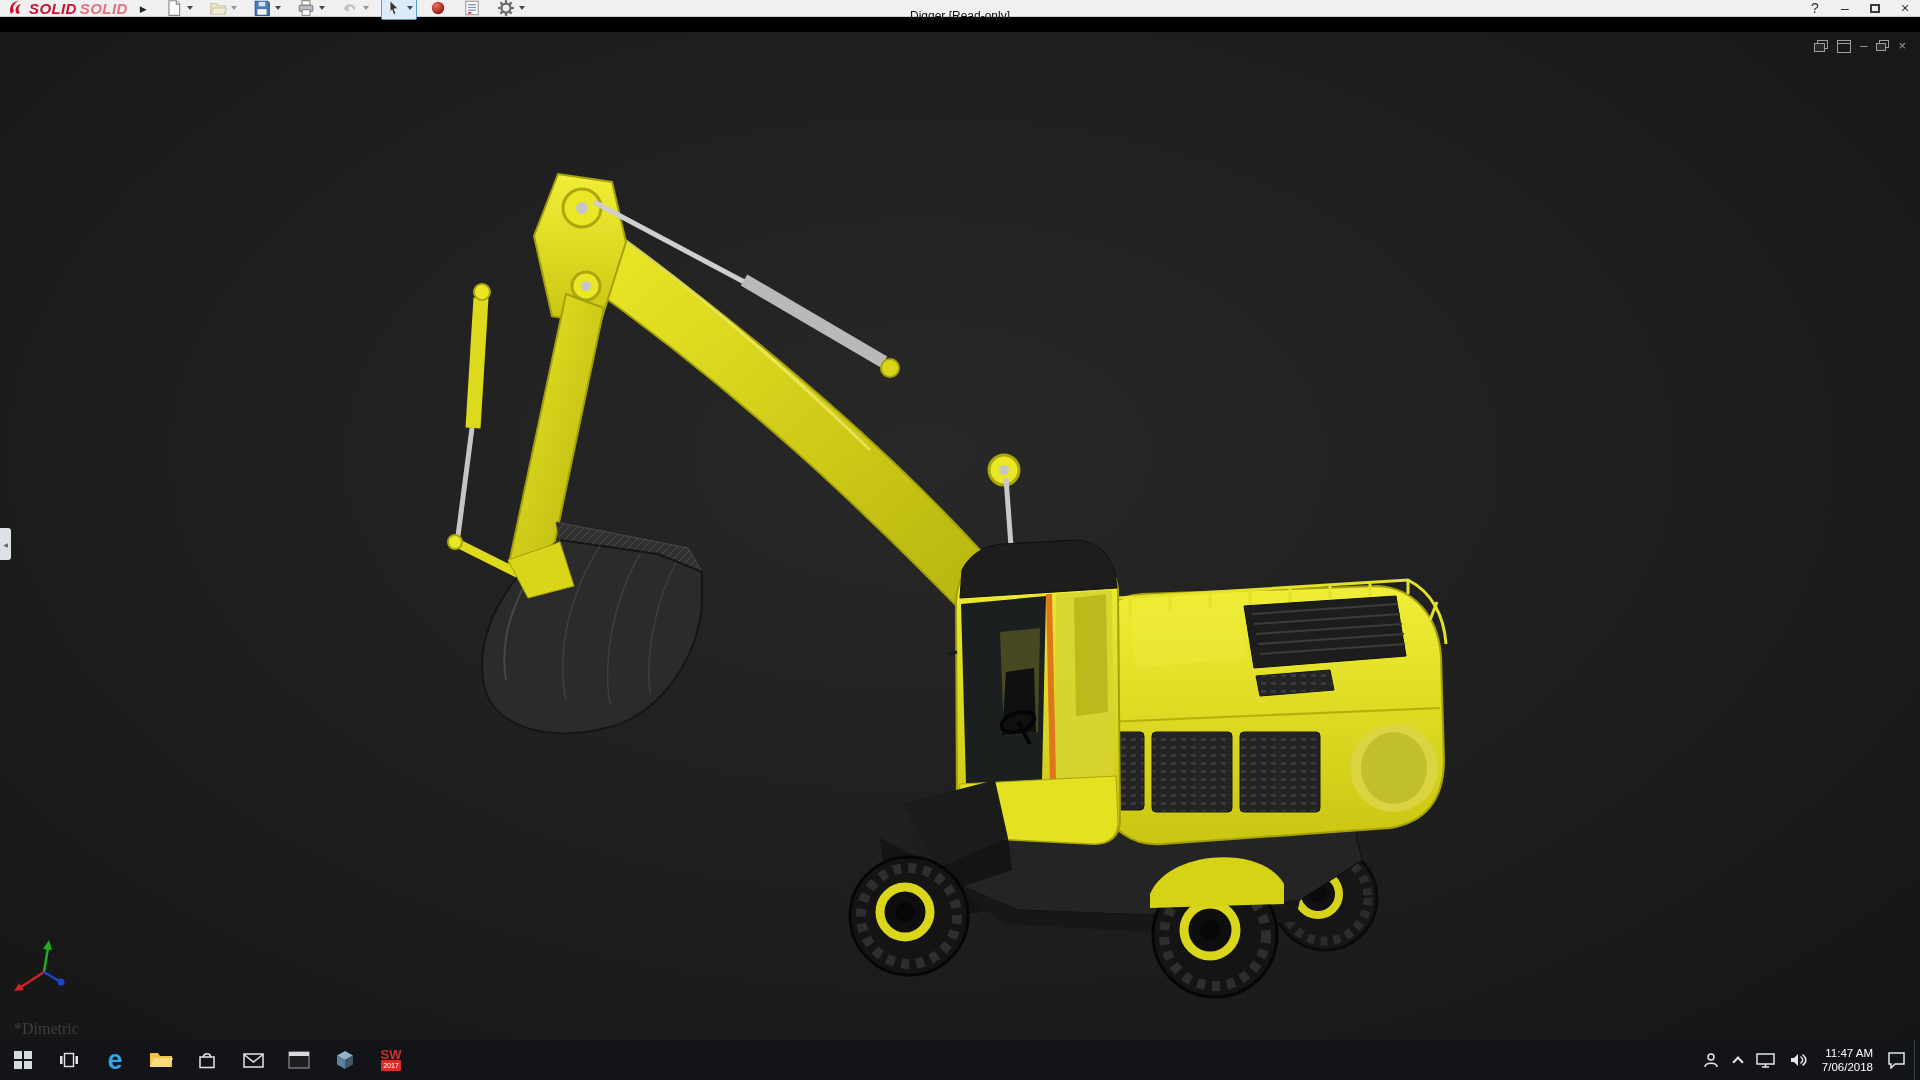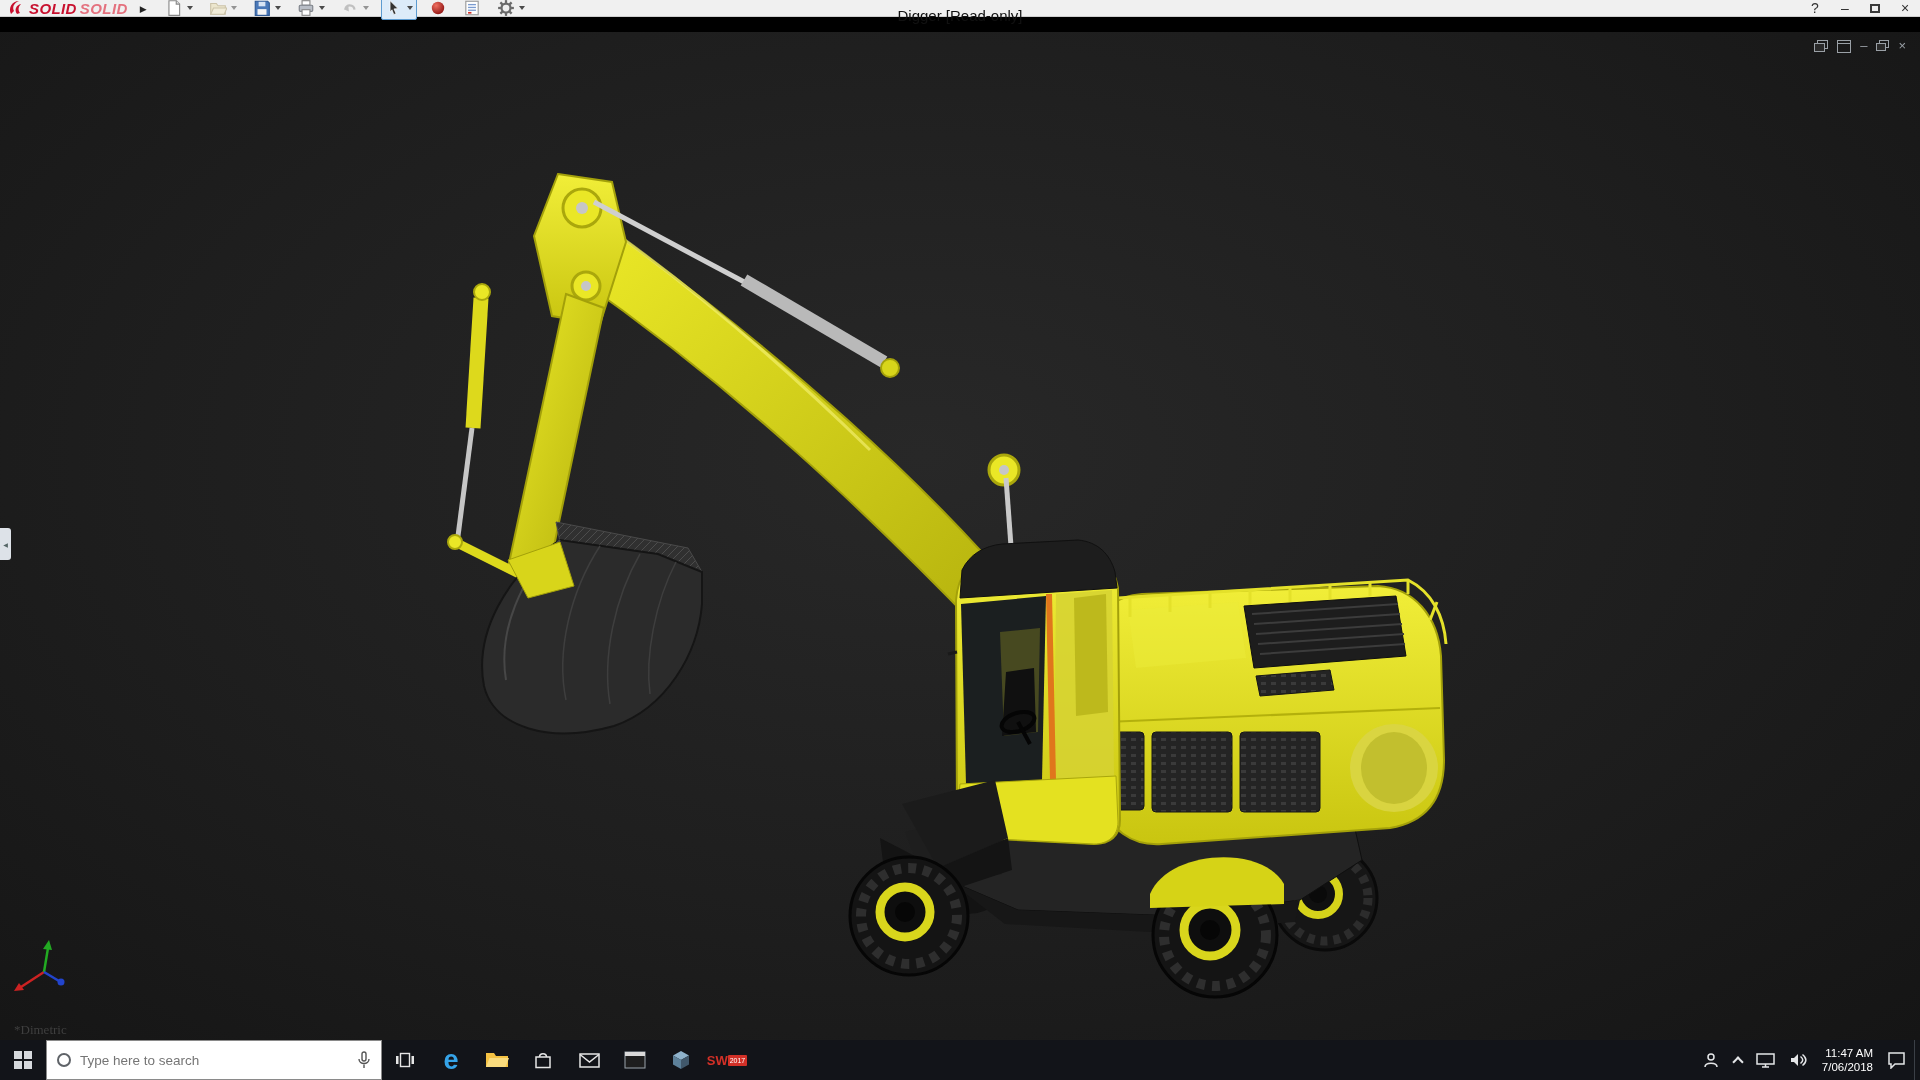--- a/index.html
+++ b/index.html
@@ -9,46 +9,46 @@
 .titlebar{position:absolute;top:0;left:0;width:1920px;height:17px;background:#f0f0f0;border-bottom:1px solid #cfcfcf;display:flex;align-items:center;z-index:20}
 .brand{display:flex;align-items:center;padding:0 4px 0 8px;gap:3px}
 .brand .solid{color:#c8102e;font-weight:bold;font-style:italic;font-size:15px;letter-spacing:.4px}
 .brand .works{color:#e4717e;font-weight:bold;font-style:italic;font-size:15px;letter-spacing:.4px}
 .flyout{font-size:9px;color:#222;padding:2px 10px 0 8px;cursor:pointer}
 .tb-group{display:flex;align-items:center;margin:0 4px;padding:2px 3px;border:1px solid transparent;border-radius:2px}
 .tb-group.selected{background:#dcebf9;border:1px solid #5c9bd1}
 .tb-group.disabled{opacity:.55}
 .caret{width:0;height:0;border-left:3px solid transparent;border-right:3px solid transparent;border-top:4px solid #4a4a4a;margin-left:4px}
 .tb-ico{width:18px;height:18px;display:block}
-.tb-title{position:absolute;left:50%;top:0;transform:translateX(-50%);line-height:32px;font-size:15px;color:#111;white-space:nowrap}
+.tb-title{position:absolute;left:50%;top:0;transform:translateX(-50%);line-height:32px;font-size:12px;color:#111;white-space:nowrap}
 .tb-right{margin-left:auto;display:flex;align-items:center;height:100%}
 .winbtn{width:30px;height:100%;display:flex;align-items:center;justify-content:center;font-size:14px;color:#333;cursor:pointer}
 .maxbox{width:10px;height:9px;border:2px solid #3a3a3a;display:inline-block}
 
 
 .viewport{position:absolute;top:32px;left:0;width:1920px;height:1008px;background:radial-gradient(ellipse at 48% 42%, #282828 0%, #1e1e1e 55%, #151515 100%);overflow:hidden}
 .model{position:absolute;top:0;left:0;width:1920px;height:1008px}
 .mdi{position:absolute;top:6px;right:14px;display:flex;gap:9px;align-items:center}
 .mdi .g{color:#9aa0a6;font-size:13px;line-height:16px;cursor:pointer}
 .mdi svg{display:block;cursor:pointer}
 .left-tab{position:absolute;left:0;top:496px;width:11px;height:32px;background:#dde2e8;border-radius:0 3px 3px 0;display:flex;align-items:center;justify-content:center;font-size:6px;color:#566;cursor:pointer}
 .triad{position:absolute;left:8px;bottom:34px}
-.viewlabel{position:absolute;left:14px;bottom:2px;font-size:13px;color:#3f3f3f;font-family:"Liberation Serif",serif}
+.viewlabel{position:absolute;left:14px;bottom:2px;font-size:16px;color:#3f3f3f;font-family:"Liberation Serif",serif}
 
 
 .taskbar{position:absolute;left:0;bottom:0;width:1920px;height:40px;background:#121419;display:flex;align-items:stretch;z-index:20}
 .tb-btn{width:46px;display:flex;align-items:center;justify-content:center;cursor:pointer}
 .start-grid{display:grid;grid-template-columns:8px 8px;grid-template-rows:8px 8px;gap:2px}
 .start-grid span{background:#d6d9dd}
 .search{width:336px;background:#fff;border:1px solid #8a8a8a;display:flex;align-items:center;padding:0 10px;gap:9px}
 .search input{border:none;outline:none;flex:1;font-size:13.5px;color:#333;background:transparent;font-family:"Liberation Sans",sans-serif}
 .search input::placeholder{color:#757575}
 .ring{width:14px;height:14px;border:2px solid #5f6368;border-radius:50%}
 .edge{color:#35a3e8;font-size:27px;font-weight:700;line-height:28px}
-.sw-ico{display:flex;flex-direction:row;align-items:center;line-height:11px;cursor:pointer}
+.sw-ico{display:flex;flex-direction:column;align-items:center;line-height:11px;cursor:pointer}
 .sw-ico .l{color:#d23027;font-weight:bold;font-size:13px}
 .sw-ico .y{background:#d23027;color:#fff;font-size:7px;padding:0 2px;border-radius:1px}
 .spacer{flex:1}
 .tray{display:flex;align-items:center;gap:14px;padding-right:8px}
 .tray svg{display:block;cursor:pointer}
 .chev{width:8px;height:8px;border-left:2px solid #e4e6e8;border-top:2px solid #e4e6e8;transform:rotate(45deg);margin-top:3px;cursor:pointer}
 .clock{display:flex;flex-direction:column;align-items:flex-end;justify-content:center;color:#fff;font-size:11.5px;line-height:14px;cursor:default}
 .showdesk{width:6px;border-left:1px solid #3a3f46;cursor:pointer}
 </style>
 </head>
@@ -340,29 +340,20 @@
 <div class="taskbar">
   <div class="tb-btn">
     <span class="start-grid">
         <span></span>
         <span></span>
         <span></span>
         <span></span>
       </span>
   </div>
 
-  <div class="search">
-    <span class="ring"></span>
-    <input type="text" placeholder="Type here to search" style="">
-    <svg width="14" height="18" viewBox="0 0 14 18">
-      <rect x="5" y="1" width="4" height="9" rx="2" fill="none" stroke="#555" stroke-width="1.4"></rect>
-      <path d="M2 8 C2 14 12 14 12 8" fill="none" stroke="#555" stroke-width="1.4"></path>
-      <line x1="7" y1="13.5" x2="7" y2="17" stroke="#555" stroke-width="1.4"></line>
-    </svg>
-  </div>
 
   <div class="tb-btn">
     <svg width="20" height="20" viewBox="0 0 20 20">
       <rect x="5.5" y="3.5" width="9" height="13" fill="none" stroke="#e6e6e6" stroke-width="1.4"></rect>
       <rect x="1" y="6" width="2.5" height="8" fill="#e6e6e6"></rect>
       <rect x="16.5" y="6" width="2.5" height="8" fill="#e6e6e6"></rect>
     </svg>
   </div>
 
   <div class="tb-btn">

